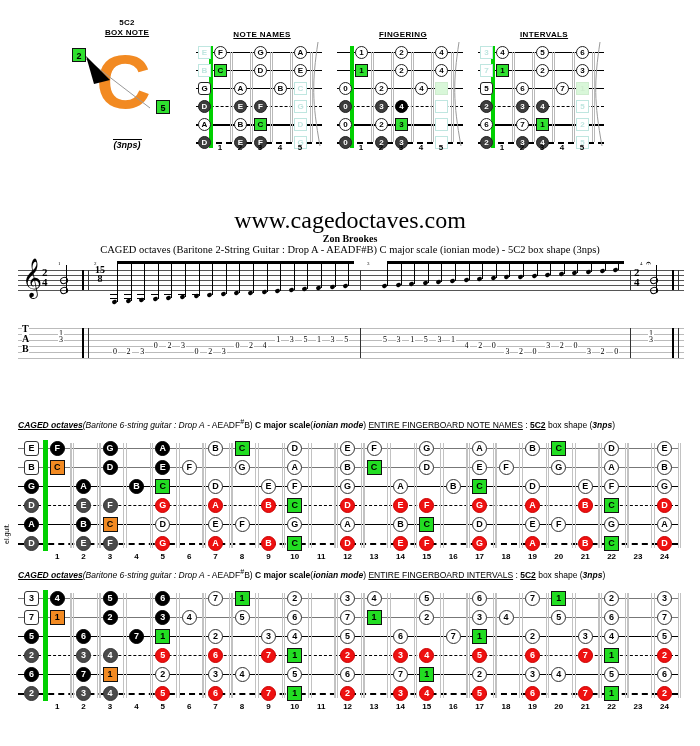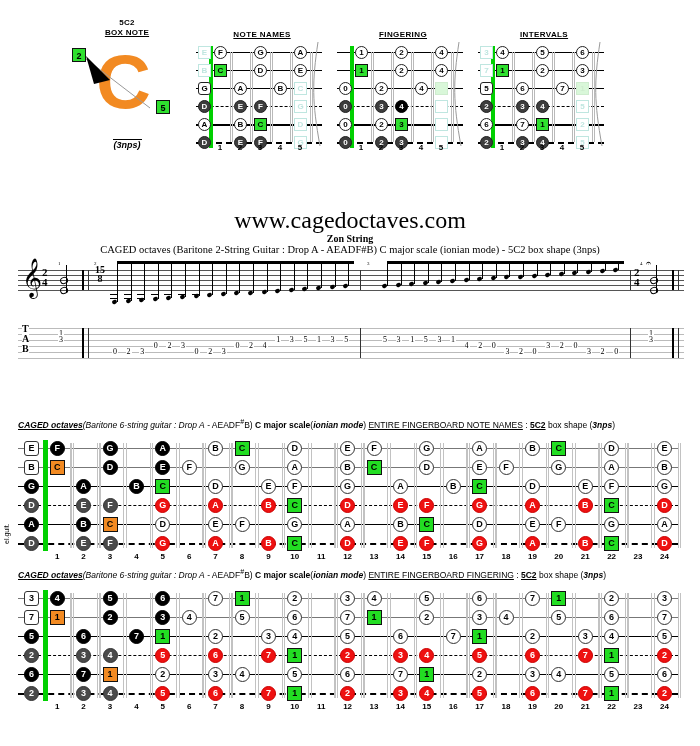--- a/index.html
+++ b/index.html
@@ -289,21 +289,21 @@
           <span style="left: 38px; top: -4px;">2</span>
           <span style="left: 58px; top: -4px;">3</span>
           <span style="left: 78px; top: -4px;">4</span>
           <span style="left: 98px; top: -4px;">5</span>
         </div>
       </div>
     </div>
 </div>
 
 <div id="site-title">www.cagedoctaves.com</div>
-<div id="author">Zon String</div>
+<div id="author">Zon Brookes</div>
 <div id="subtitle">CAGED octaves (Baritone 2-String Guitar : Drop A - AEADF#B) C major scale (ionian mode) - 5C2 box shape (3nps)</div>
 
 <div id="notation">
   <div id="elguit">el.guit.</div>
   <div id="notation-host">
       <div class="staffline" style="left: 18px; top: 8px; width: 666px;"></div>
       <div class="staffline" style="left: 18px; top: 13px; width: 666px;"></div>
       <div class="staffline" style="left: 18px; top: 18px; width: 666px;"></div>
       <div class="staffline" style="left: 18px; top: 23px; width: 666px;"></div>
       <div class="staffline" style="left: 18px; top: 28px; width: 666px;"></div>
@@ -654,21 +654,21 @@
     <div class="fnum" style="left: 533.8px; top: 112px;">20</div>
     <div class="fnum" style="left: 560.2px; top: 112px;">21</div>
     <div class="fnum" style="left: 586.6px; top: 112px;">22</div>
     <div class="fnum" style="left: 613px; top: 112px;">23</div>
     <div class="fnum" style="left: 639.4px; top: 112px;">24</div>
   </div>
 
 <div class="fb-header" style="left:18px;top:568px;">
   <span class="bi u">CAGED octaves</span><span class="i">(Baritone 6-string guitar : Drop A</span><span> - AEADF</span><sup>#</sup><span>B)</span>
   <span class="b">C major scale</span><span>(</span><span class="bi">ionian mode</span><span>)</span>
-  <span class="u">ENTIRE FINGERBOARD FINGERING</span><span> : </span><span class="b u">5C2</span><span> box shape (</span><span class="bi">3nps</span><span>)</span>
+  <span class="u">ENTIRE FINGERBOARD INTERVALS</span><span> : </span><span class="b u">5C2</span><span> box shape (</span><span class="bi">3nps</span><span>)</span>
 </div>
 <div class="fullboard" id="board-intervals" style="left: 18px; top: 590px; width: 659.6px; height: 110px;">
     <div class="strf" style="top: 8px; width: 659.6px; height: 1px; background: rgb(119, 119, 119);"></div>
     <div class="strf" style="top: 27px; width: 659.6px; height: 1px; background: rgb(119, 119, 119);"></div>
     <div class="strf" style="top: 46px; width: 659.6px; height: 1.4px; background: rgb(0, 0, 0);"></div>
     <div class="strf" style="top: 65px; width: 659.6px; background: none; border-top: 1.6px dashed rgb(0, 0, 0); height: 0px;"></div>
     <div class="strf" style="top: 84px; width: 659.6px; height: 1.4px; background: rgb(0, 0, 0);"></div>
     <div class="strf" style="top: 103px; width: 659.6px; background: none; border-top: 2.4px dashed rgb(0, 0, 0); height: 0px;"></div>
     <div class="fretf" style="left: 26px; top: 3px; width: 1.3px; height: 105px;"></div>
     <div class="fretf" style="left: 28.6px; top: 3px; width: 1.3px; height: 105px;"></div>

